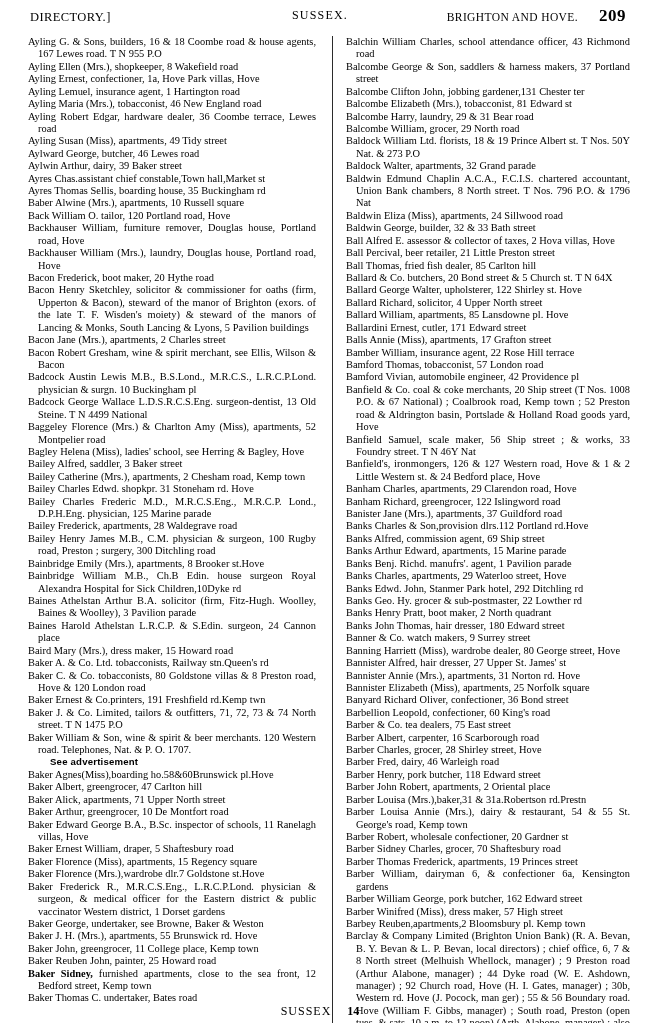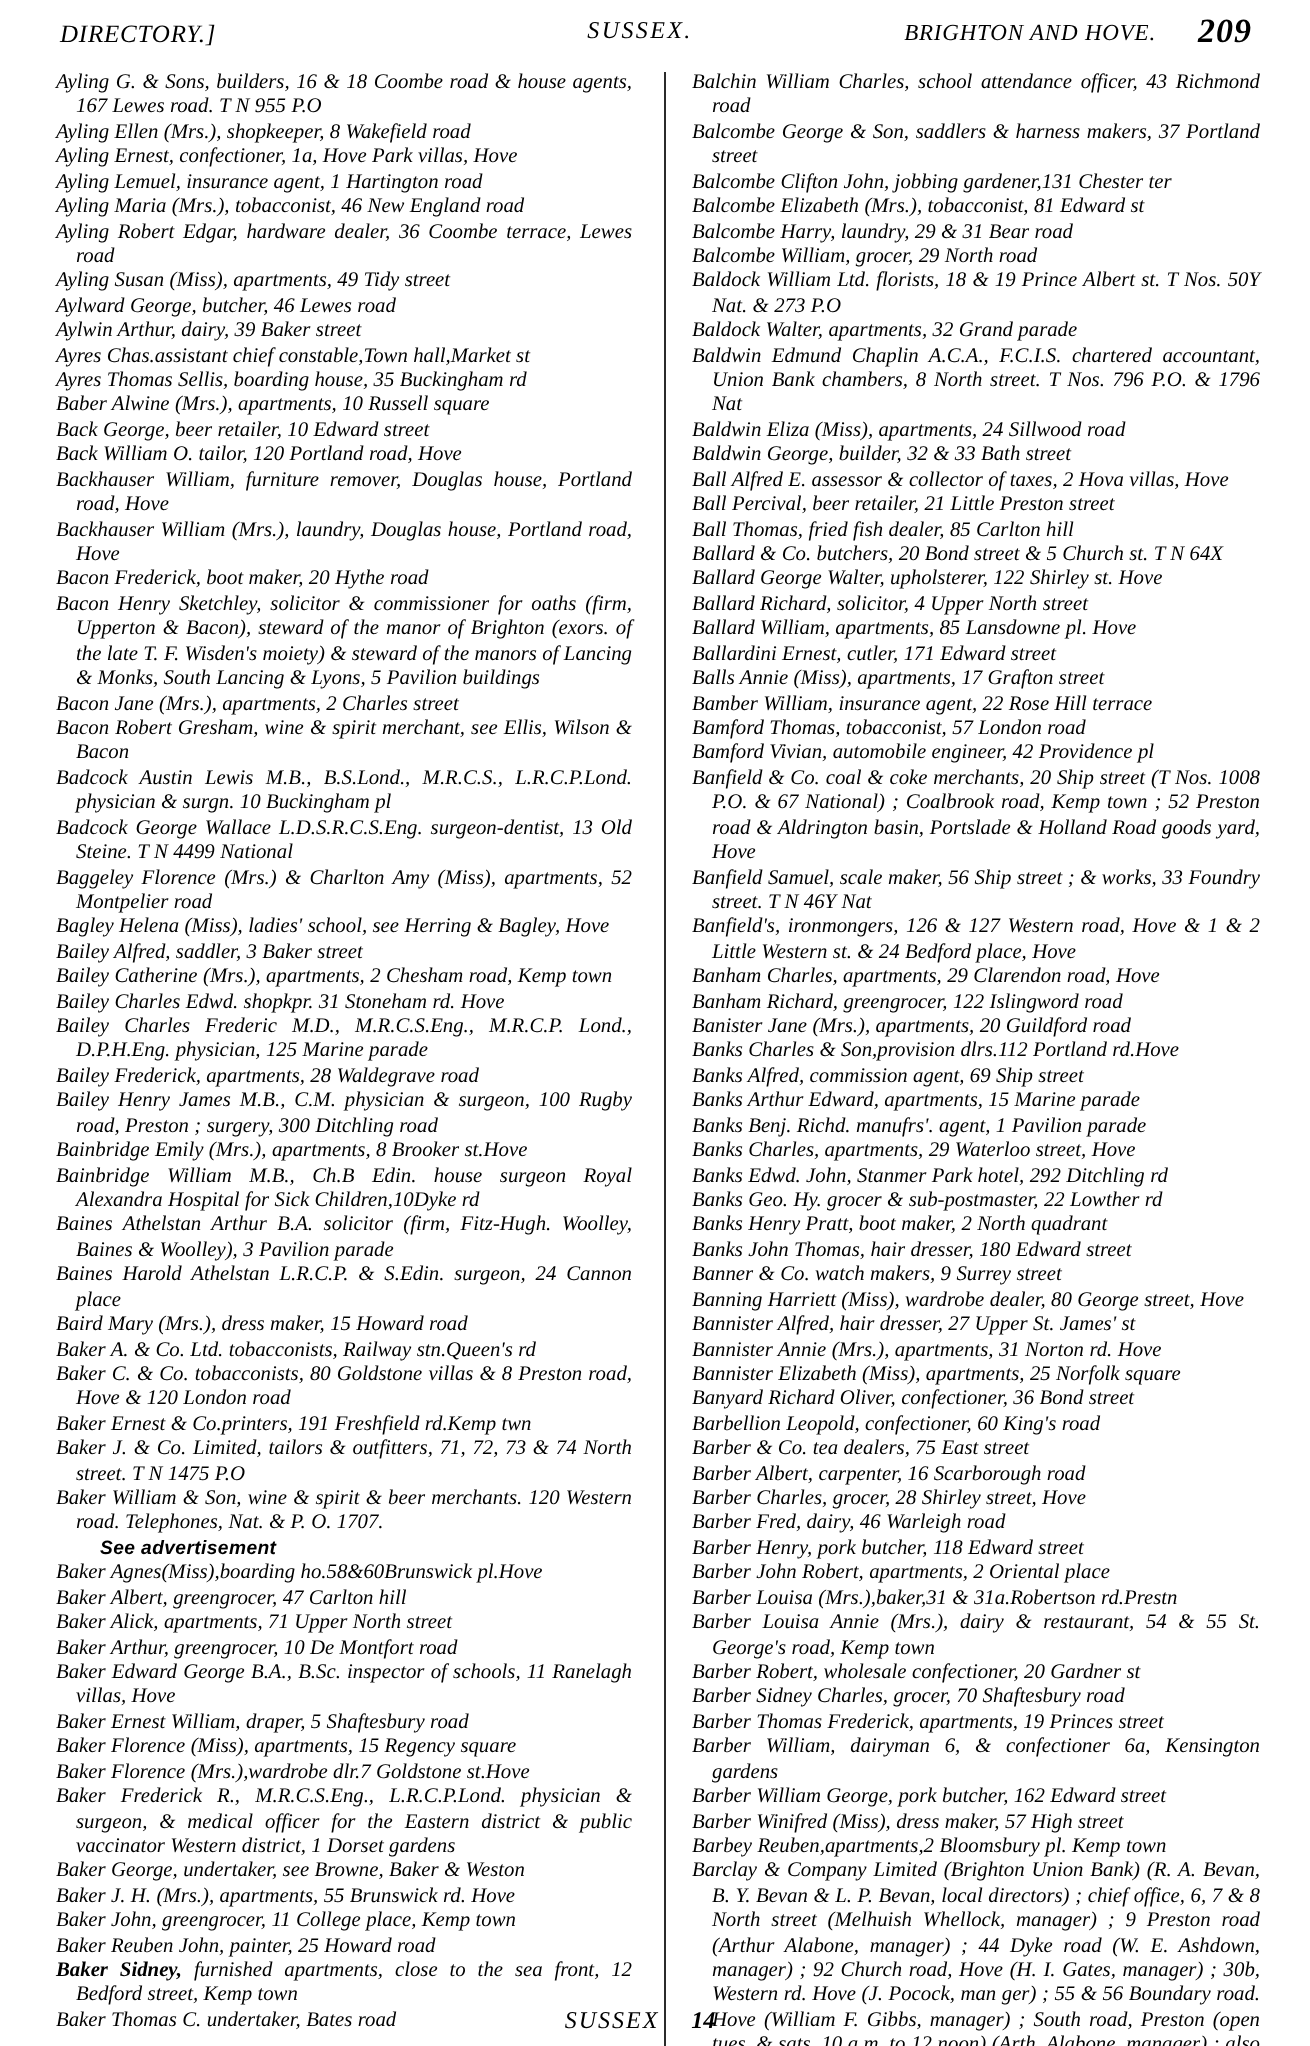--- a/index.html
+++ b/index.html
@@ -14,21 +14,20 @@
     color: #000000;
     overflow: hidden;
     position: relative;
   }
   .page {
     width: 640px;
     height: 1023px;
     position: relative;
     box-sizing: border-box;
     padding: 0;
-    font-style: italic;
   }
 
   
   .running-head {
     position: relative;
     height: 30px;
     padding: 11px 20px 0 28px;
     box-sizing: border-box;
   }
   .rh-left {
@@ -159,21 +158,20 @@
         <p class="entry">Ayling Ernest, confectioner, 1a, Hove Park villas, Hove</p>
         <p class="entry">Ayling Lemuel, insurance agent, 1 Hartington road</p>
         <p class="entry">Ayling Maria (Mrs.), tobacconist, 46 New England road</p>
         <p class="entry">Ayling Robert Edgar, hardware dealer, 36 Coombe terrace, Lewes road</p>
         <p class="entry">Ayling Susan (Miss), apartments, 49 Tidy street</p>
         <p class="entry">Aylward George, butcher, 46 Lewes road</p>
         <p class="entry">Aylwin Arthur, dairy, 39 Baker street</p>
         <p class="entry">Ayres Chas.assistant chief constable,Town hall,Market st</p>
         <p class="entry">Ayres Thomas Sellis, boarding house, 35 Buckingham rd</p>
         <p class="entry">Baber Alwine (Mrs.), apartments, 10 Russell square</p>
-        <p class="entry">Back George, beer retailer, 10 Edward street</p>
         <p class="entry">Back William O. tailor, 120 Portland road, Hove</p>
         <p class="entry">Backhauser William, furniture remover, Douglas house, Portland road, Hove</p>
         <p class="entry">Backhauser William (Mrs.), laundry, Douglas house, Portland road, Hove</p>
         <p class="entry">Bacon Frederick, boot maker, 20 Hythe road</p>
         <p class="entry">Bacon Henry Sketchley, solicitor &amp; commissioner for oaths (firm, Upperton &amp; Bacon), steward of the manor of Brighton (exors. of the late T. F. Wisden's moiety) &amp; steward of the manors of Lancing &amp; Monks, South Lancing &amp; Lyons, 5 Pavilion buildings</p>
         <p class="entry">Bacon Jane (Mrs.), apartments, 2 Charles street</p>
         <p class="entry">Bacon Robert Gresham, wine &amp; spirit merchant, see Ellis, Wilson &amp; Bacon</p>
         <p class="entry">Badcock Austin Lewis M.B., B.S.Lond., M.R.C.S., L.R.C.P.Lond. physician &amp; surgn. 10 Buckingham pl</p>
         <p class="entry">Badcock George Wallace L.D.S.R.C.S.Eng. surgeon-dentist, 13 Old Steine.  T N 4499 National</p>
         <p class="entry">Baggeley Florence (Mrs.) &amp; Charlton Amy (Miss), apartments, 52 Montpelier road</p>
@@ -233,21 +231,21 @@
         <p class="entry">Ballardini Ernest, cutler, 171 Edward street</p>
         <p class="entry">Balls Annie (Miss), apartments, 17 Grafton street</p>
         <p class="entry">Bamber William, insurance agent, 22 Rose Hill terrace</p>
         <p class="entry">Bamford Thomas, tobacconist, 57 London road</p>
         <p class="entry">Bamford Vivian, automobile engineer, 42 Providence pl</p>
         <p class="entry">Banfield &amp; Co. coal &amp; coke merchants, 20 Ship street (T Nos. 1008 P.O. &amp; 67 National) ; Coalbrook road, Kemp town ; 52 Preston road &amp; Aldrington basin, Portslade &amp; Holland Road goods yard, Hove</p>
         <p class="entry">Banfield Samuel, scale maker, 56 Ship street ; &amp; works, 33 Foundry street.  T N 46Y Nat</p>
         <p class="entry">Banfield's, ironmongers, 126 &amp; 127 Western road, Hove &amp; 1 &amp; 2 Little Western st. &amp; 24 Bedford place, Hove</p>
         <p class="entry">Banham Charles, apartments, 29 Clarendon road, Hove</p>
         <p class="entry">Banham Richard, greengrocer, 122 Islingword road</p>
-        <p class="entry">Banister Jane (Mrs.), apartments, 20 Guildford road</p>
+        <p class="entry">Banister Jane (Mrs.), apartments, 37 Guildford road</p>
         <p class="entry">Banks Charles &amp; Son,provision dlrs.112 Portland rd.Hove</p>
         <p class="entry">Banks Alfred, commission agent, 69 Ship street</p>
         <p class="entry">Banks Arthur Edward, apartments, 15 Marine parade</p>
         <p class="entry">Banks Benj. Richd. manufrs'. agent, 1 Pavilion parade</p>
         <p class="entry">Banks Charles, apartments, 29 Waterloo street, Hove</p>
         <p class="entry">Banks Edwd. John, Stanmer Park hotel, 292 Ditchling rd</p>
         <p class="entry">Banks Geo. Hy. grocer &amp; sub-postmaster, 22 Lowther rd</p>
         <p class="entry">Banks Henry Pratt, boot maker, 2 North quadrant</p>
         <p class="entry">Banks John Thomas, hair dresser, 180 Edward street</p>
         <p class="entry">Banner &amp; Co. watch makers, 9 Surrey street</p>

